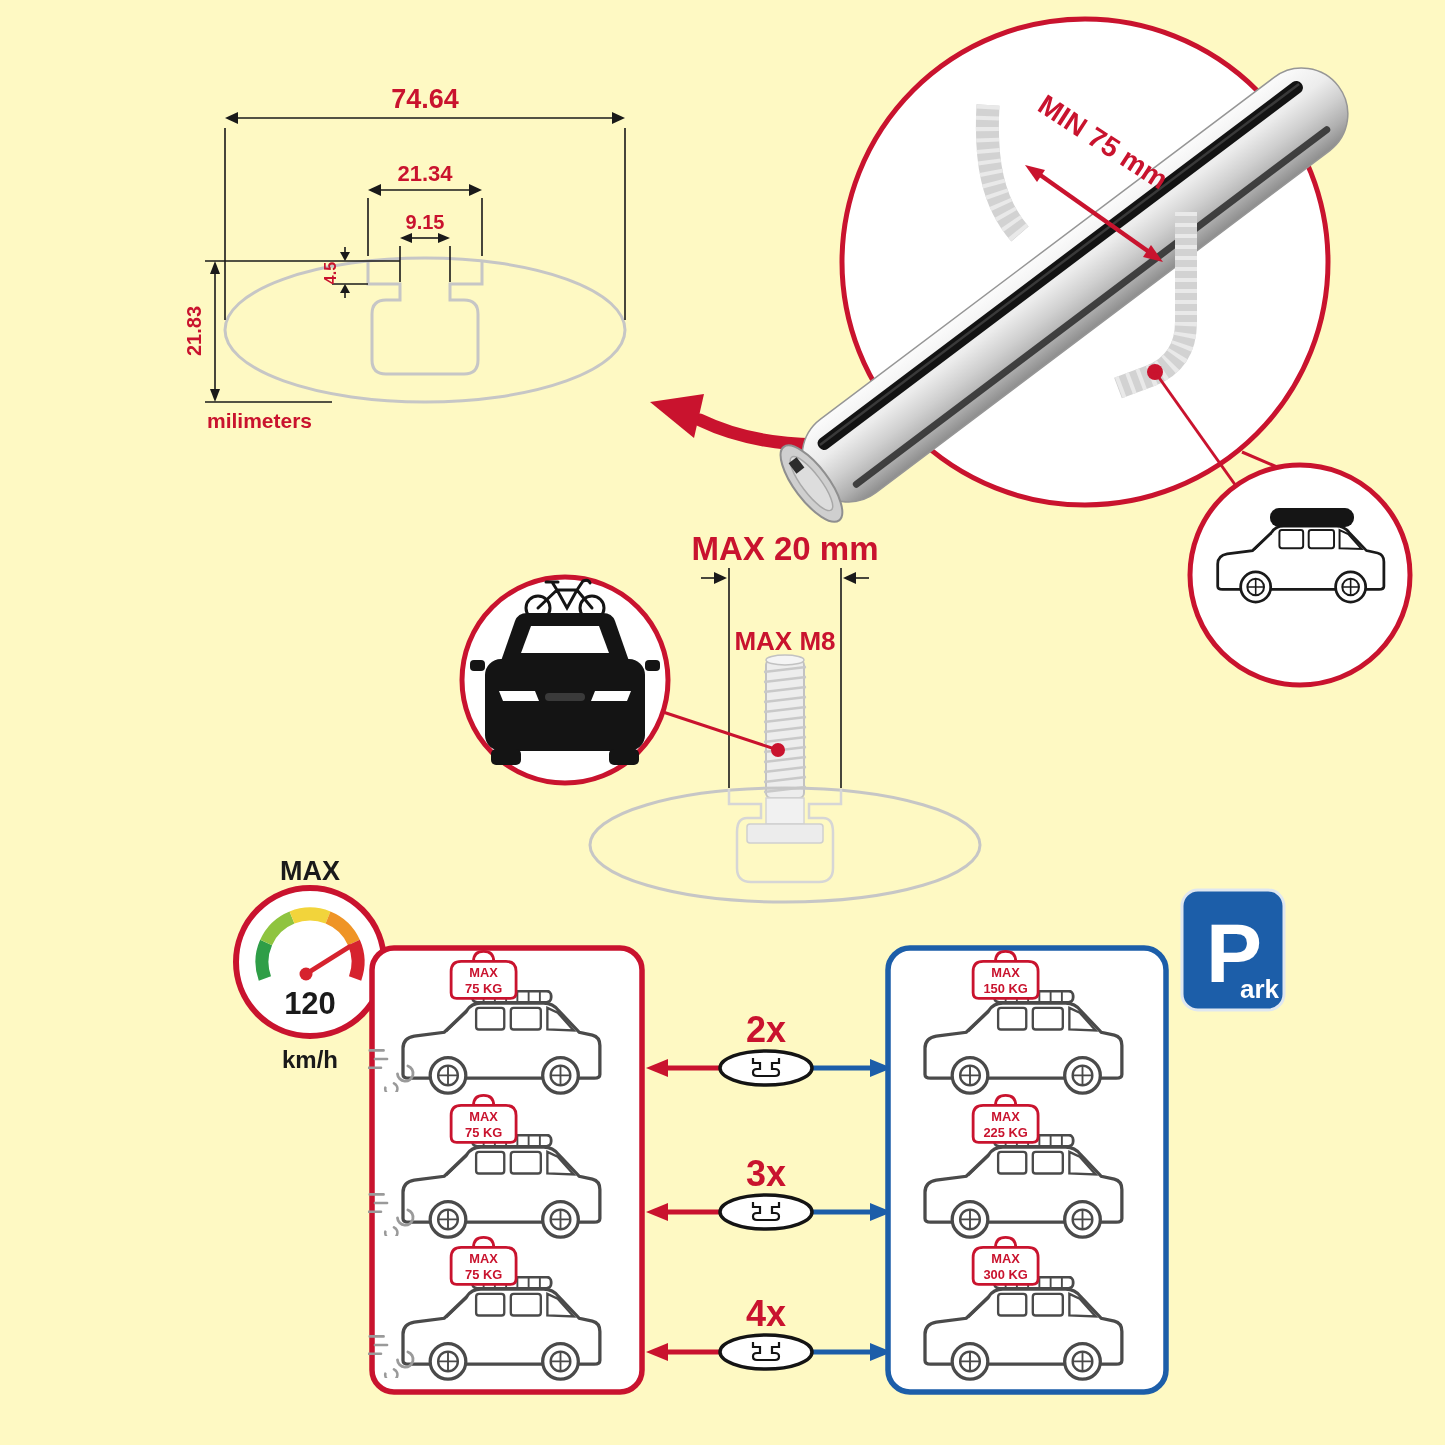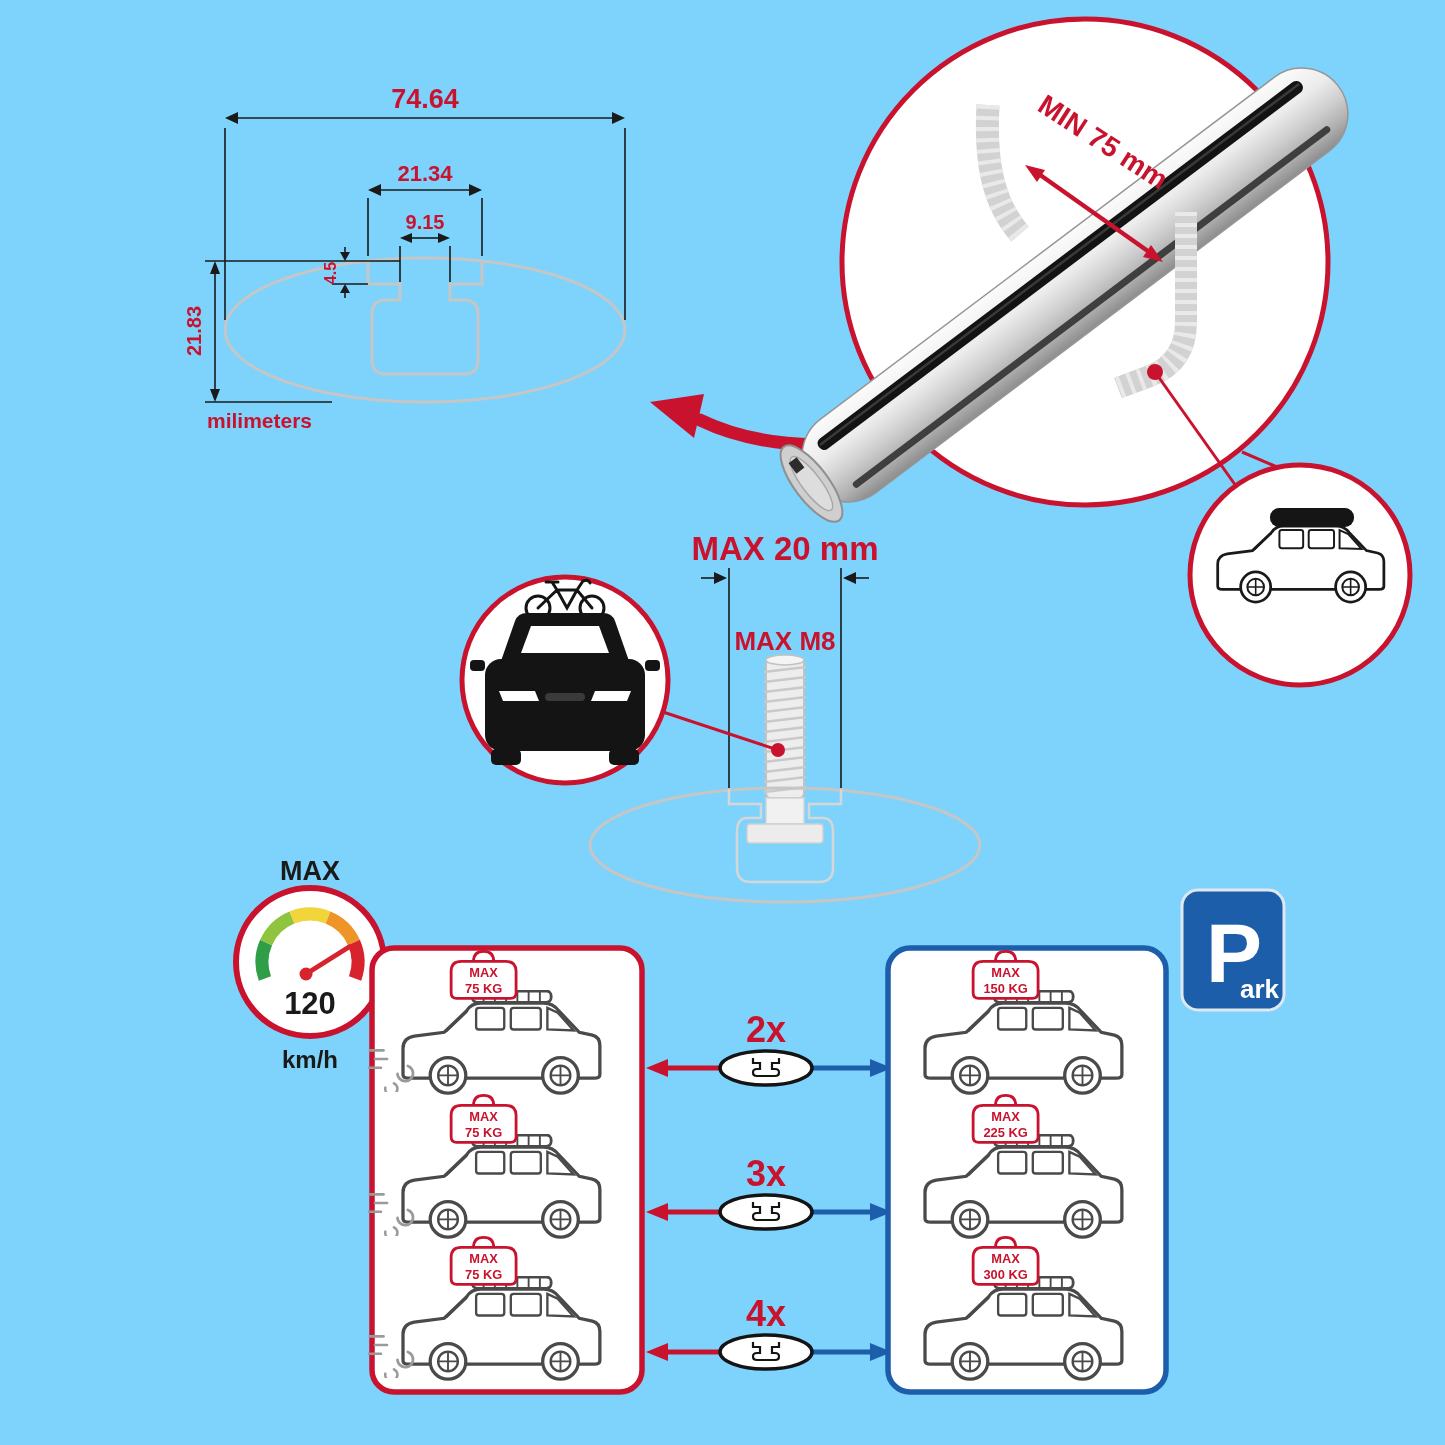--- a/index.html
+++ b/index.html
@@ -1,16 +1,16 @@
 <!DOCTYPE html>
 <html><head>
 <meta charset="utf-8">
 <style>
   html,body{margin:0;padding:0;background:#ffffff;}
-  .canvas{position:relative;width:1445px;height:1445px;background:#7dd3fc;overflow:hidden;
+  .canvas{position:relative;width:1445px;height:1445px;background:#fef9c3;overflow:hidden;
           font-family:"Liberation Sans",sans-serif;}
   svg{position:absolute;left:0;top:0;}
   text{font-family:"Liberation Sans",sans-serif;font-weight:700;}
   .red-t{fill:#c9132e;}
   .ink-t{fill:#1a1a1a;}
   .white-t{fill:#ffffff;}
   .dim-line{stroke:#1a1a1a;stroke-width:1.6;fill:none;}
   .dim-head{fill:#1a1a1a;stroke:none;}
   .gray-art{stroke:#c6c6c6;stroke-width:3;fill:none;}
   .gray-art-light{stroke:#d6d6d6;stroke-width:2.5;fill:none;}

